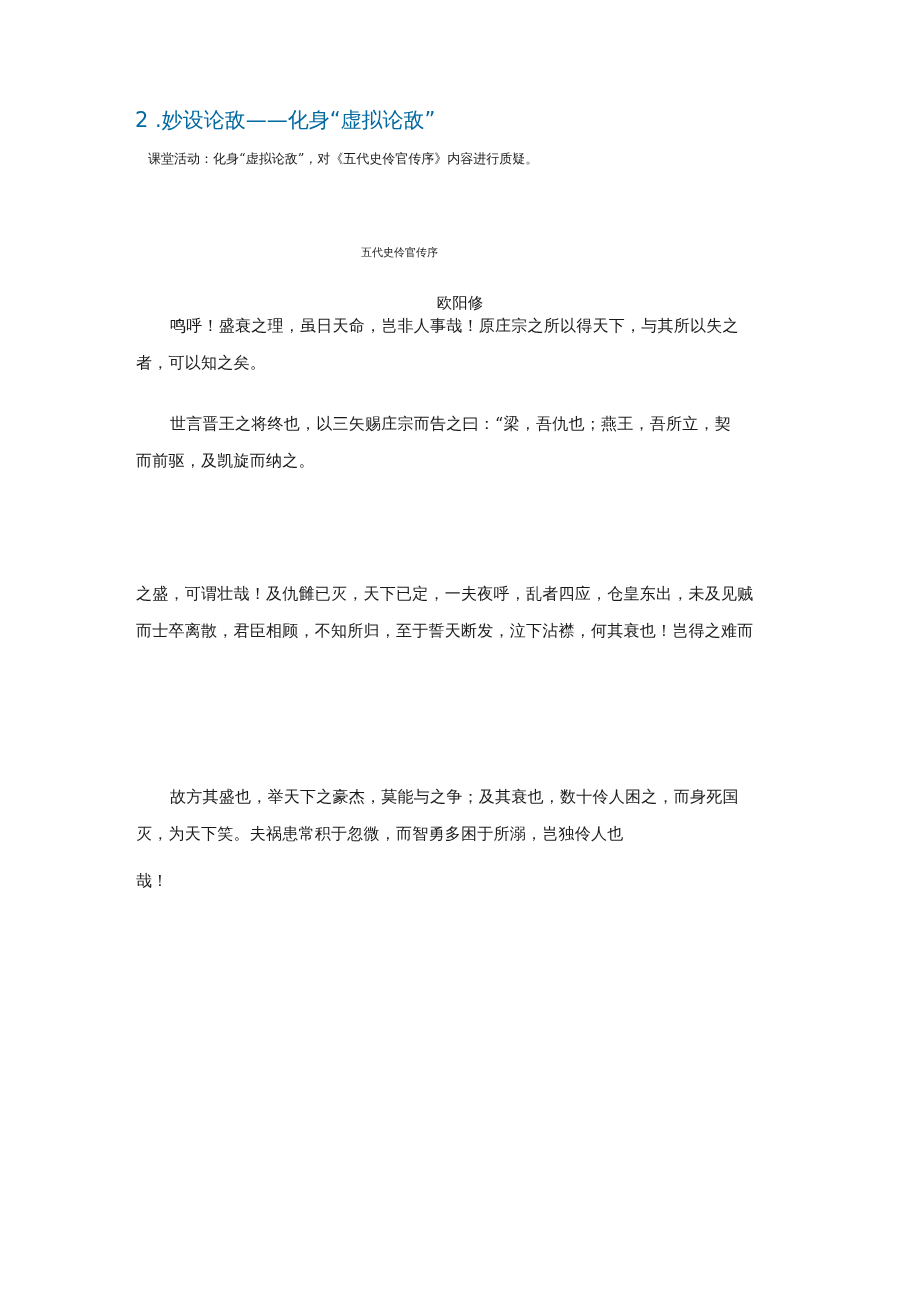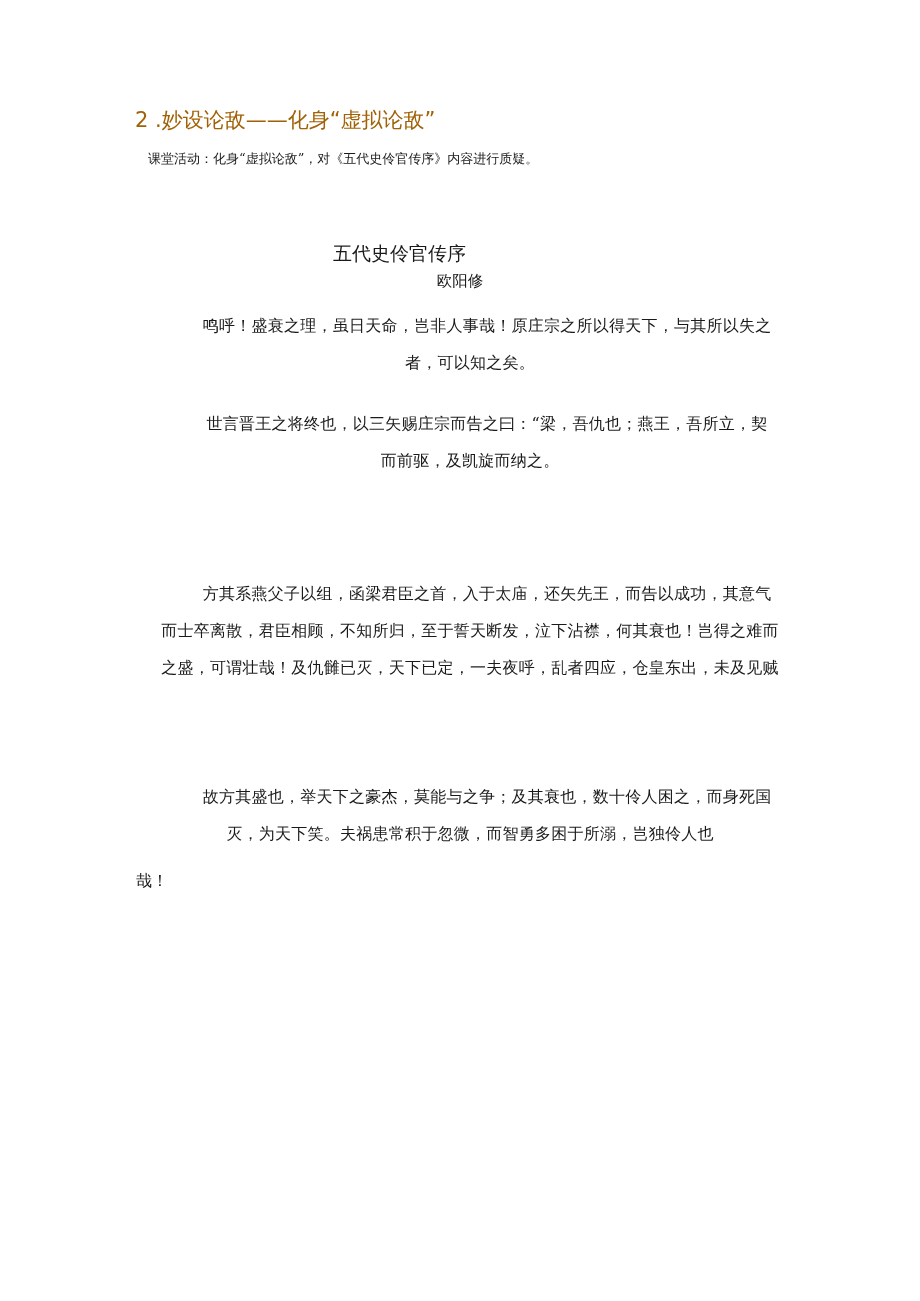--- a/index.html
+++ b/index.html
@@ -15,54 +15,53 @@
       color: #1a1a1a;
       font-family: "DejaVu Serif", "Liberation Serif", serif;
     }
     .heading {
       position: absolute;
       left: 135px;
       top: 106px;
       font-size: 21px;
       line-height: 28px;
       font-family: "DejaVu Sans", "Liberation Sans", sans-serif;
-      color: #a16207;
+      color: #0369a1;
       white-space: nowrap;
     }
     .activity {
       position: absolute;
       left: 148px;
       top: 148px;
       font-size: 13px;
       line-height: 22px;
       white-space: nowrap;
     }
     .doc-title {
       position: absolute;
       left: 0;
       width: 799px;
       text-align: center;
-      font-size: 19px;
+      font-size: 11px;
       line-height: 22px;
       top: 242px;
     }
     .doc-author {
       position: absolute;
       left: 0;
       width: 920px;
       text-align: center;
       font-size: 15.5px;
       line-height: 22px;
-      top: 270px;
+      top: 292px;
     }
     .para {
       position: absolute;
-      left: 148px;
+      left: 136px;
       width: 644px;
-      text-align: center;
     }
     .line {
       font-size: 16px;
       height: 37px;
       line-height: 37px;
       white-space: nowrap;
       letter-spacing: 0.25px;
     }
     .indent { padding-left: 34px; }
     .p1 { top: 307px; }
@@ -92,23 +91,22 @@
     <div class="line indent">鸣呼！盛衰之理，虽日天命，岂非人事哉！原庄宗之所以得天下，与其所以失之</div>
     <div class="line">者，可以知之矣。</div>
   </div>
 
   <div class="para p2">
     <div class="line indent">世言晋王之将终也，以三矢赐庄宗而告之曰：“梁，吾仇也；燕王，吾所立，契</div>
     <div class="line">而前驱，及凯旋而纳之。</div>
   </div>
 
   <div class="para p3">
-    <div class="line indent">方其系燕父子以组，函梁君臣之首，入于太庙，还矢先王，而告以成功，其意气</div>
+    <div class="line">之盛，可谓壮哉！及仇雠已灭，天下已定，一夫夜呼，乱者四应，仓皇东出，未及见贼</div>
     <div class="line">而士卒离散，君臣相顾，不知所归，至于誓天断发，泣下沾襟，何其衰也！岂得之难而</div>
-    <div class="line">之盛，可谓壮哉！及仇雠已灭，天下已定，一夫夜呼，乱者四应，仓皇东出，未及见贼</div>
   </div>
 
   <div class="para p4">
     <div class="line indent">故方其盛也，举天下之豪杰，莫能与之争；及其衰也，数十伶人困之，而身死国</div>
     <div class="line">灭，为天下笑。夫祸患常积于忽微，而智勇多困于所溺，岂独伶人也</div>
   </div>
 
   <div class="tail">哉！</div>
 
 </div>

